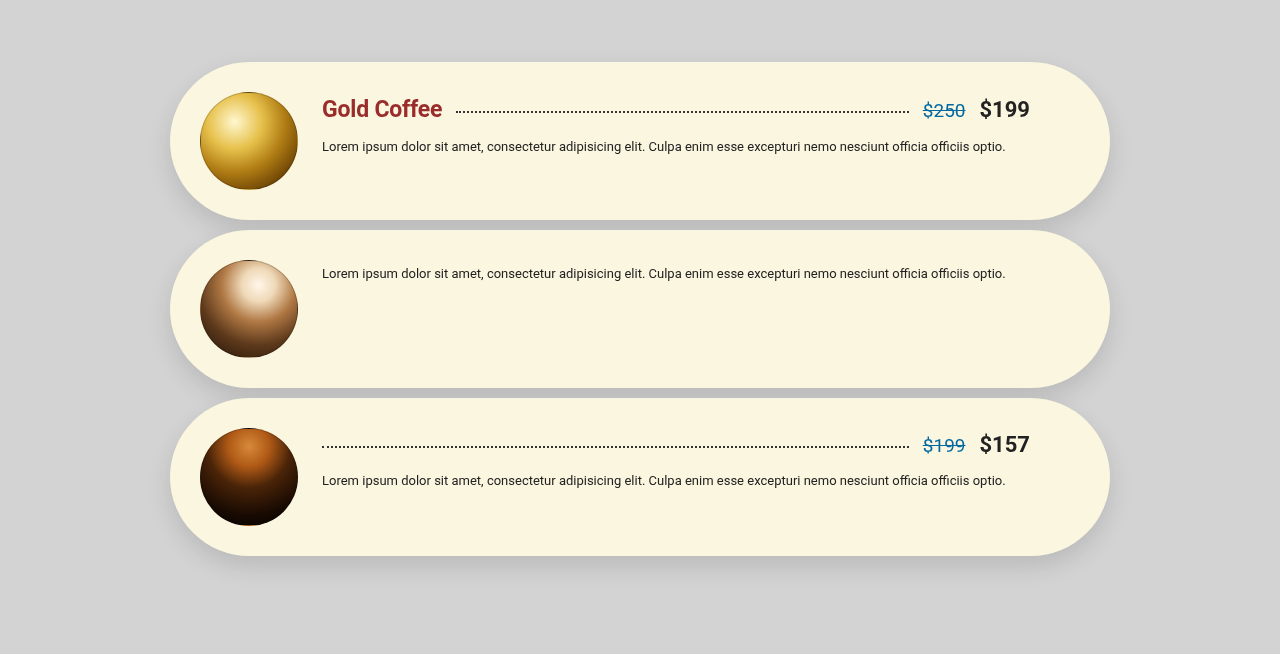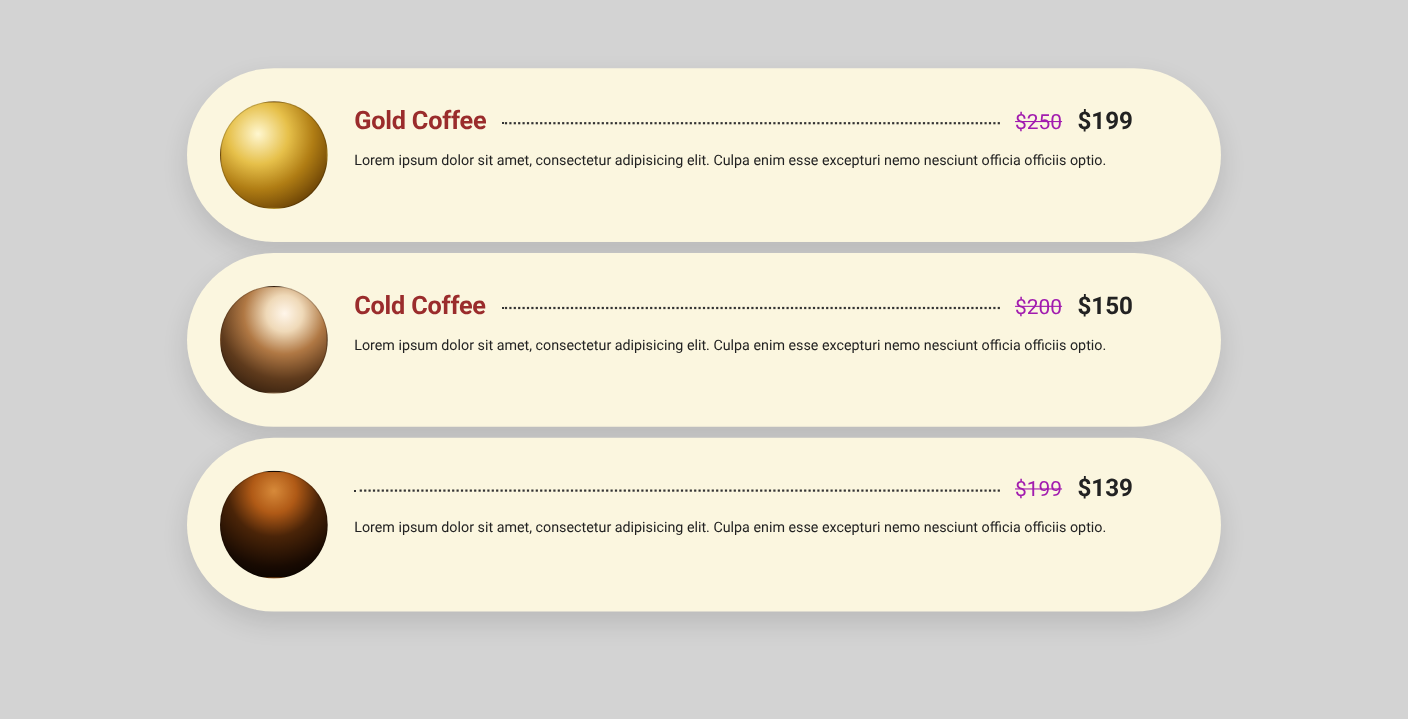--- a/index.html
+++ b/index.html
@@ -66,21 +66,21 @@
     white-space: nowrap;
   }
   .menu-dotted {
     flex: 1;
     border-bottom: 2px dotted #333;
     position: relative;
     top: -4px;
   }
   .menu-price-old {
     font-size: 19px;
-    color: #a21caf;
+    color: #0369a1;
     text-decoration: line-through;
     white-space: nowrap;
   }
   .menu-price-new {
     font-size: 22px;
     font-weight: 700;
     color: #222;
     white-space: nowrap;
   }
   .menu-desc {
@@ -103,35 +103,29 @@
         <div class="menu-price-old">$250</div>
         <div class="menu-price-new">$199</div>
       </div>
       <div class="menu-desc">Lorem ipsum dolor sit amet, consectetur adipisicing elit. Culpa enim esse excepturi nemo nesciunt officia officiis optio.</div>
     </div>
   </div>
 
   <div class="menu-card">
     <div class="menu-image img-cold"></div>
     <div class="menu-body">
-      <div class="menu-header">
-        <div class="menu-name">Cold Coffee</div>
-        <div class="menu-dotted"></div>
-        <div class="menu-price-old">$200</div>
-        <div class="menu-price-new">$150</div>
-      </div>
       <div class="menu-desc">Lorem ipsum dolor sit amet, consectetur adipisicing elit. Culpa enim esse excepturi nemo nesciunt officia officiis optio.</div>
     </div>
   </div>
 
   <div class="menu-card">
     <div class="menu-image img-black"></div>
     <div class="menu-body">
       <div class="menu-header">
         <div class="menu-dotted"></div>
         <div class="menu-price-old">$199</div>
-        <div class="menu-price-new">$139</div>
+        <div class="menu-price-new">$157</div>
       </div>
       <div class="menu-desc">Lorem ipsum dolor sit amet, consectetur adipisicing elit. Culpa enim esse excepturi nemo nesciunt officia officiis optio.</div>
     </div>
   </div>
 
 </div>
 
 </body></html>

